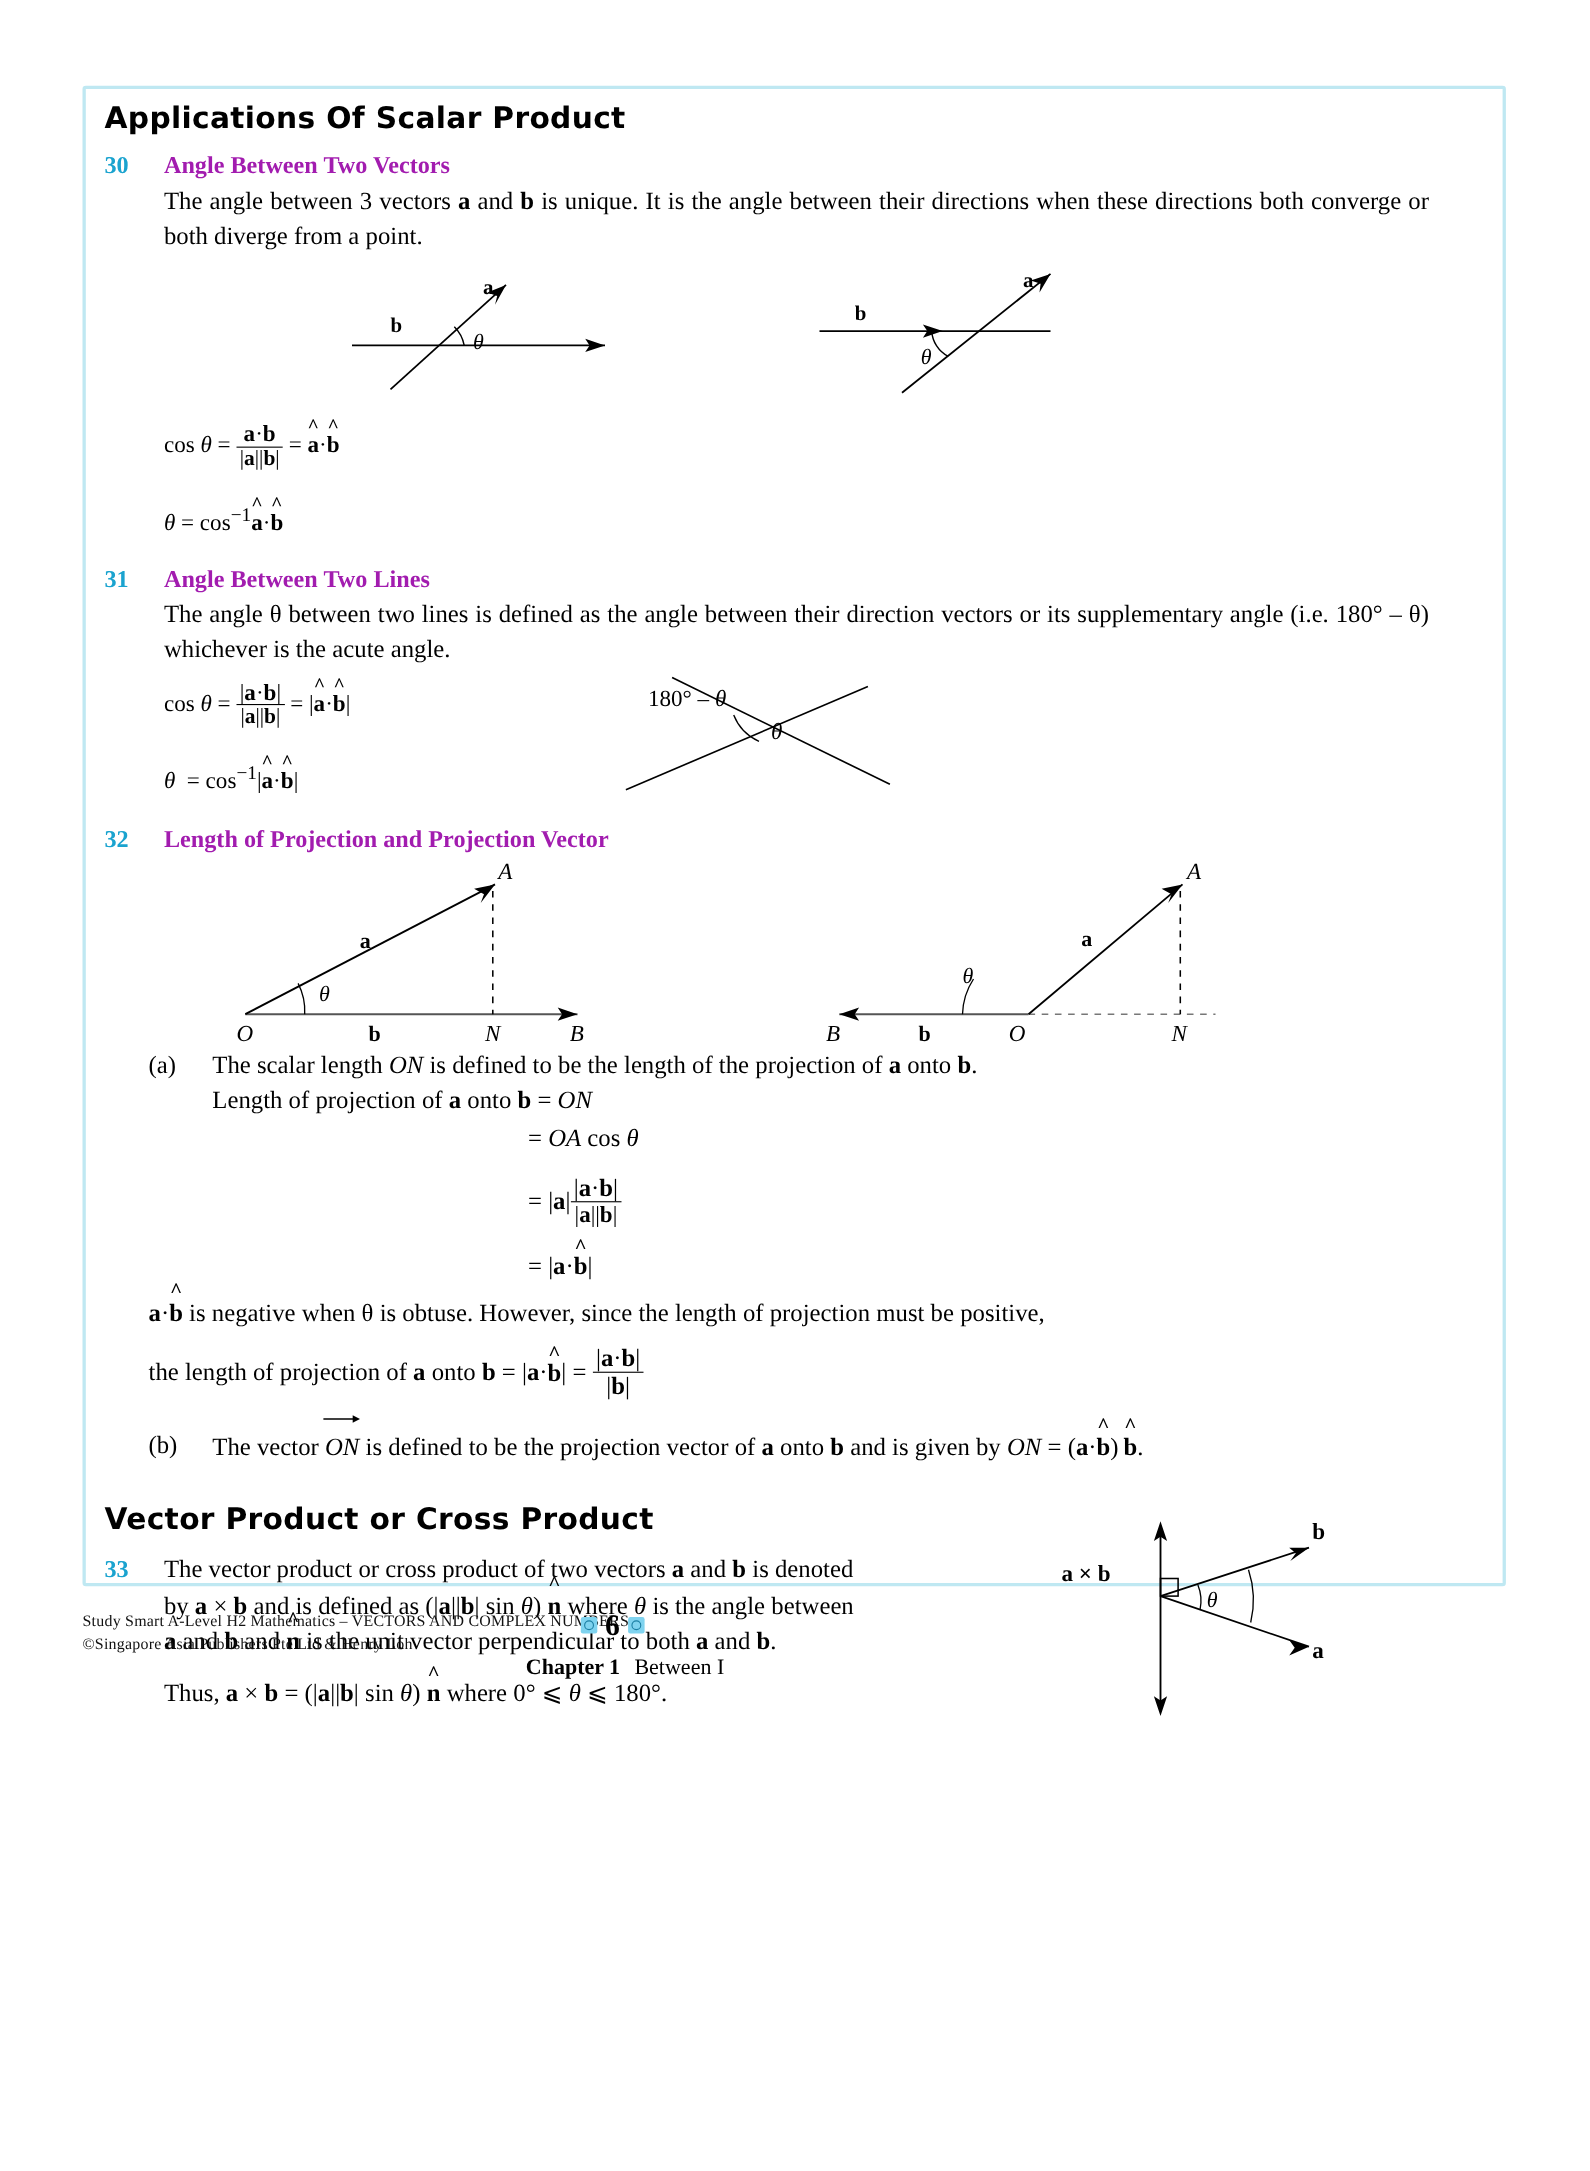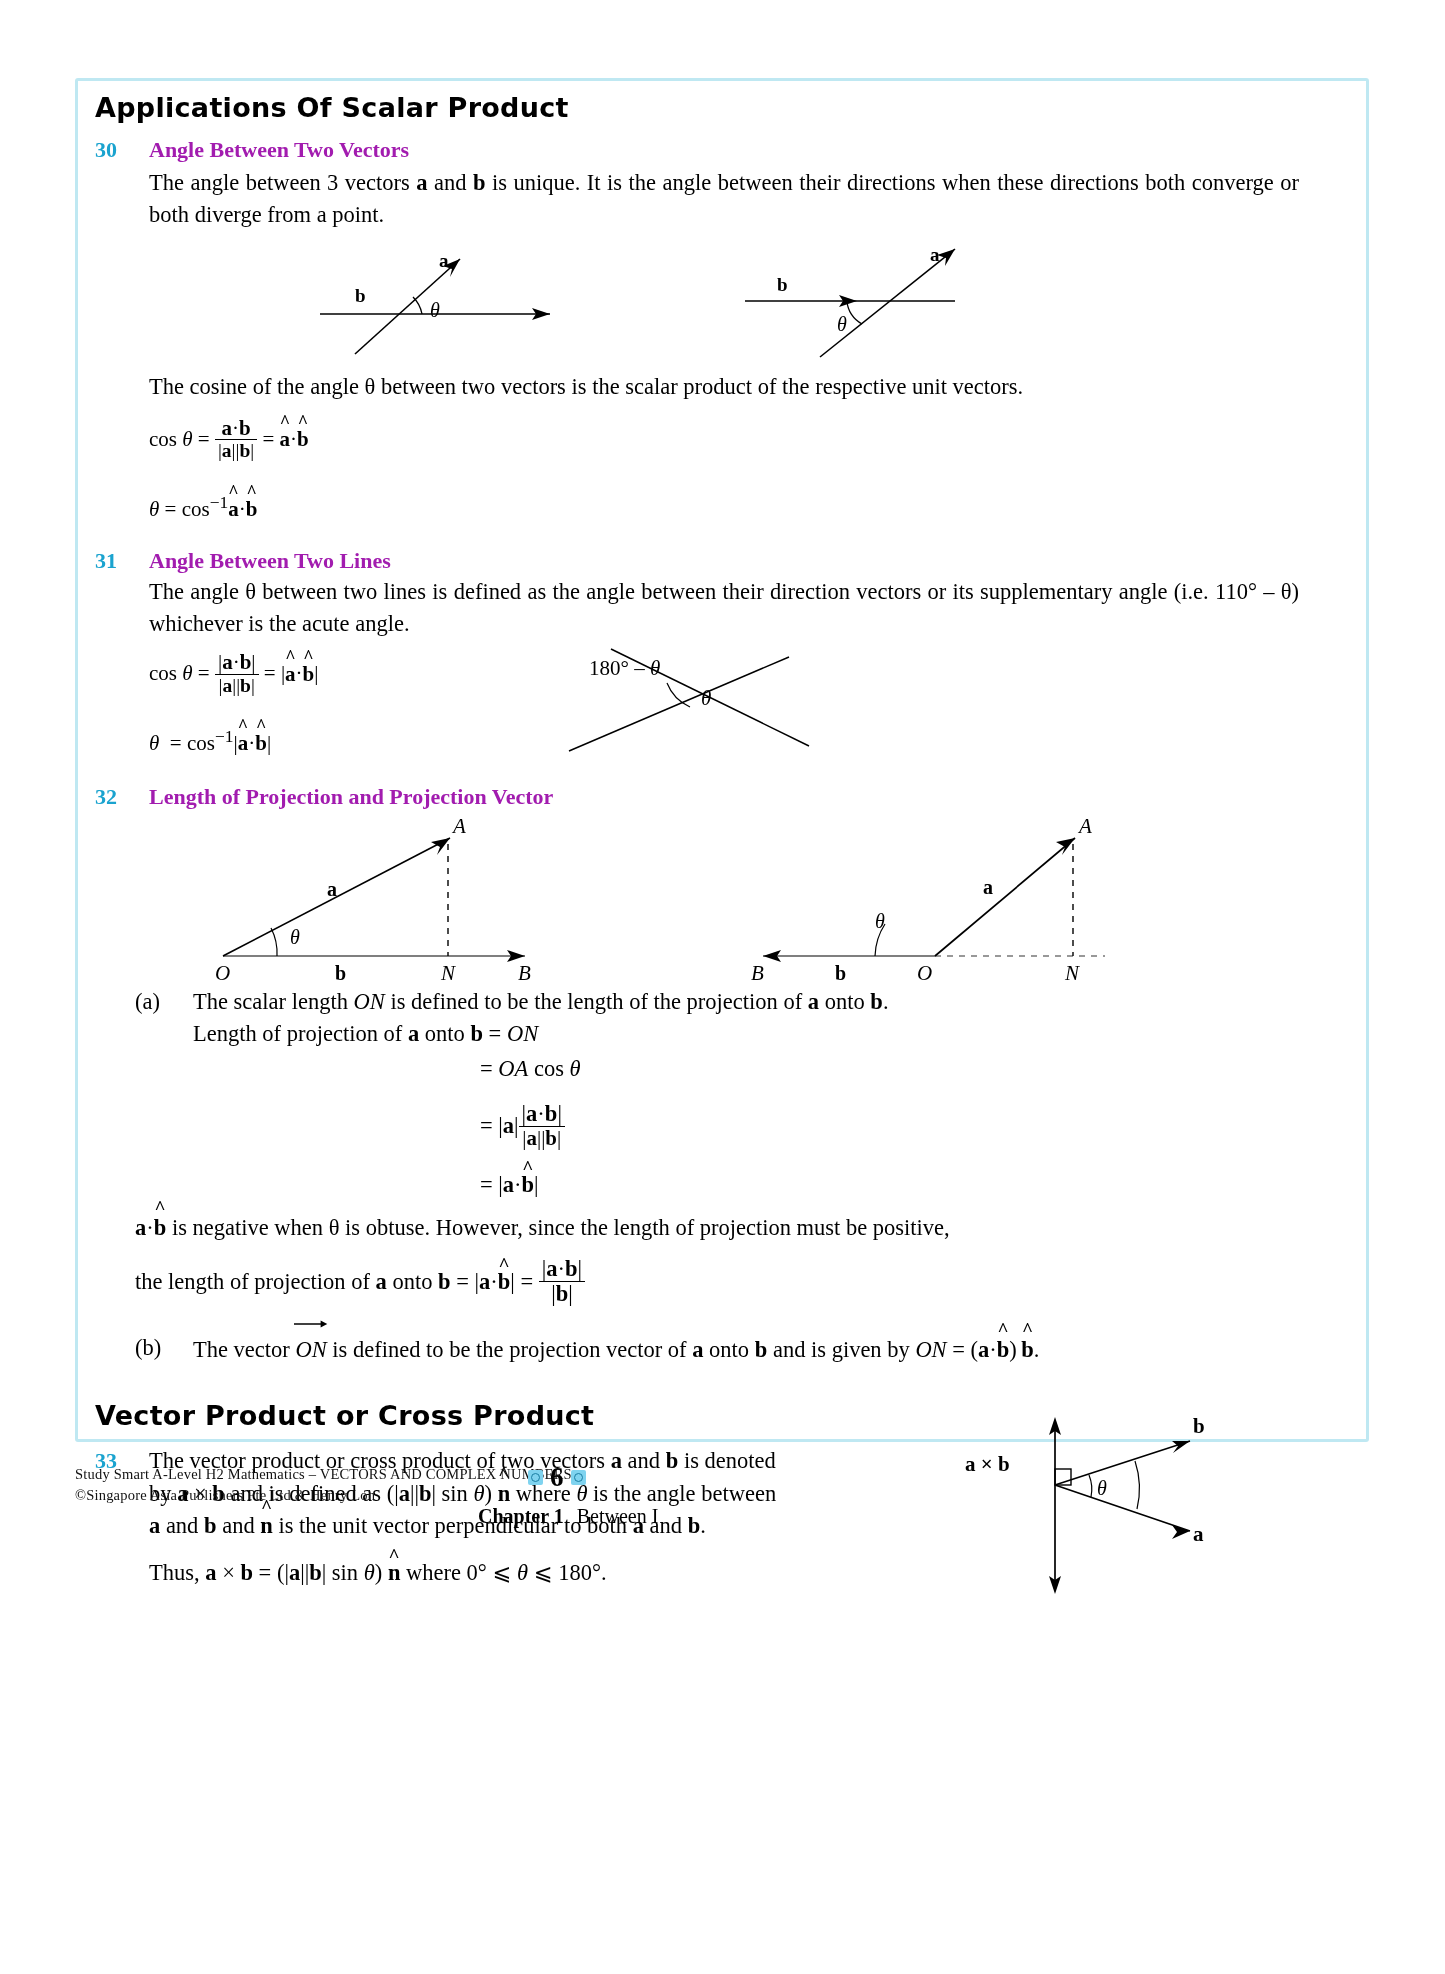--- a/index.html
+++ b/index.html
@@ -155,41 +155,40 @@
         <line x1="95" y1="118" x2="230" y2="10" stroke="#000" stroke-width="1.6"></line>
         <polygon points="230,10 212,16 221,19 220,27" fill="#000"></polygon>
         <path d="M 122 62 A 28 28 0 0 0 137 85" fill="none" stroke="#000" stroke-width="1.3"></path>
         <text class="dgtext" x="205" y="22" font-size="19" font-weight="bold">a</text>
         <text class="dgtext" x="52" y="52" font-size="19" font-weight="bold">b</text>
         <text class="dgtext" x="112" y="92" font-size="20" font-style="italic">θ</text>
       </svg>
     </div>
   </div>
 
-  <p class="body-txt" style="margin-top:2px;">The cosine of the angle θ between two vectors is the scalar product of the respective unit vectors.</p>
 
   <div class="eq" style="margin-top:14px;">
     cos&nbsp;<span class="ital">θ</span> =
     <span class="frac">
       <span class="top"><b>a</b>·<b>b</b></span>
       <span class="bot" style="font-size:0.93em;">|<b>a</b>||<b>b</b>|</span>
     </span>
     = <span class="hat"><span class="hh">^</span><b>a</b></span>·<span class="hat"><span class="hh">^</span><b>b</b></span>
   </div>
 
   <div class="eq" style="margin-top:30px;">
     <span class="ital">θ</span> = cos<sup>−1</sup><span class="hat"><span class="hh">^</span><b>a</b></span>·<span class="hat"><span class="hh">^</span><b>b</b></span>
   </div>
 
   <div class="num-head" style="margin-top:26px;">
     <span class="num">31</span>
     <span class="htxt">Angle Between Two Lines</span>
   </div>
 
-  <p class="body-txt just" style="margin-top:2px;width:1150px;">The angle θ between two lines is defined as the angle between their direction vectors or its supplementary angle (i.e. 110° – θ) whichever is the acute angle.</p>
+  <p class="body-txt just" style="margin-top:2px;width:1150px;">The angle θ between two lines is defined as the angle between their direction vectors or its supplementary angle (i.e. 180° – θ) whichever is the acute angle.</p>
 
   <div style="position:relative;">
     <div class="eq" style="margin-top:12px;">
       cos&nbsp;<span class="ital">θ</span> =
       <span class="frac">
         <span class="top">|<b>a</b>·<b>b</b>|</span>
         <span class="bot" style="font-size:0.93em;">|<b>a</b>||<b>b</b>|</span>
       </span>
       = |<span class="hat"><span class="hh">^</span><b>a</b></span>·<span class="hat"><span class="hh">^</span><b>b</b></span>|
     </div>

